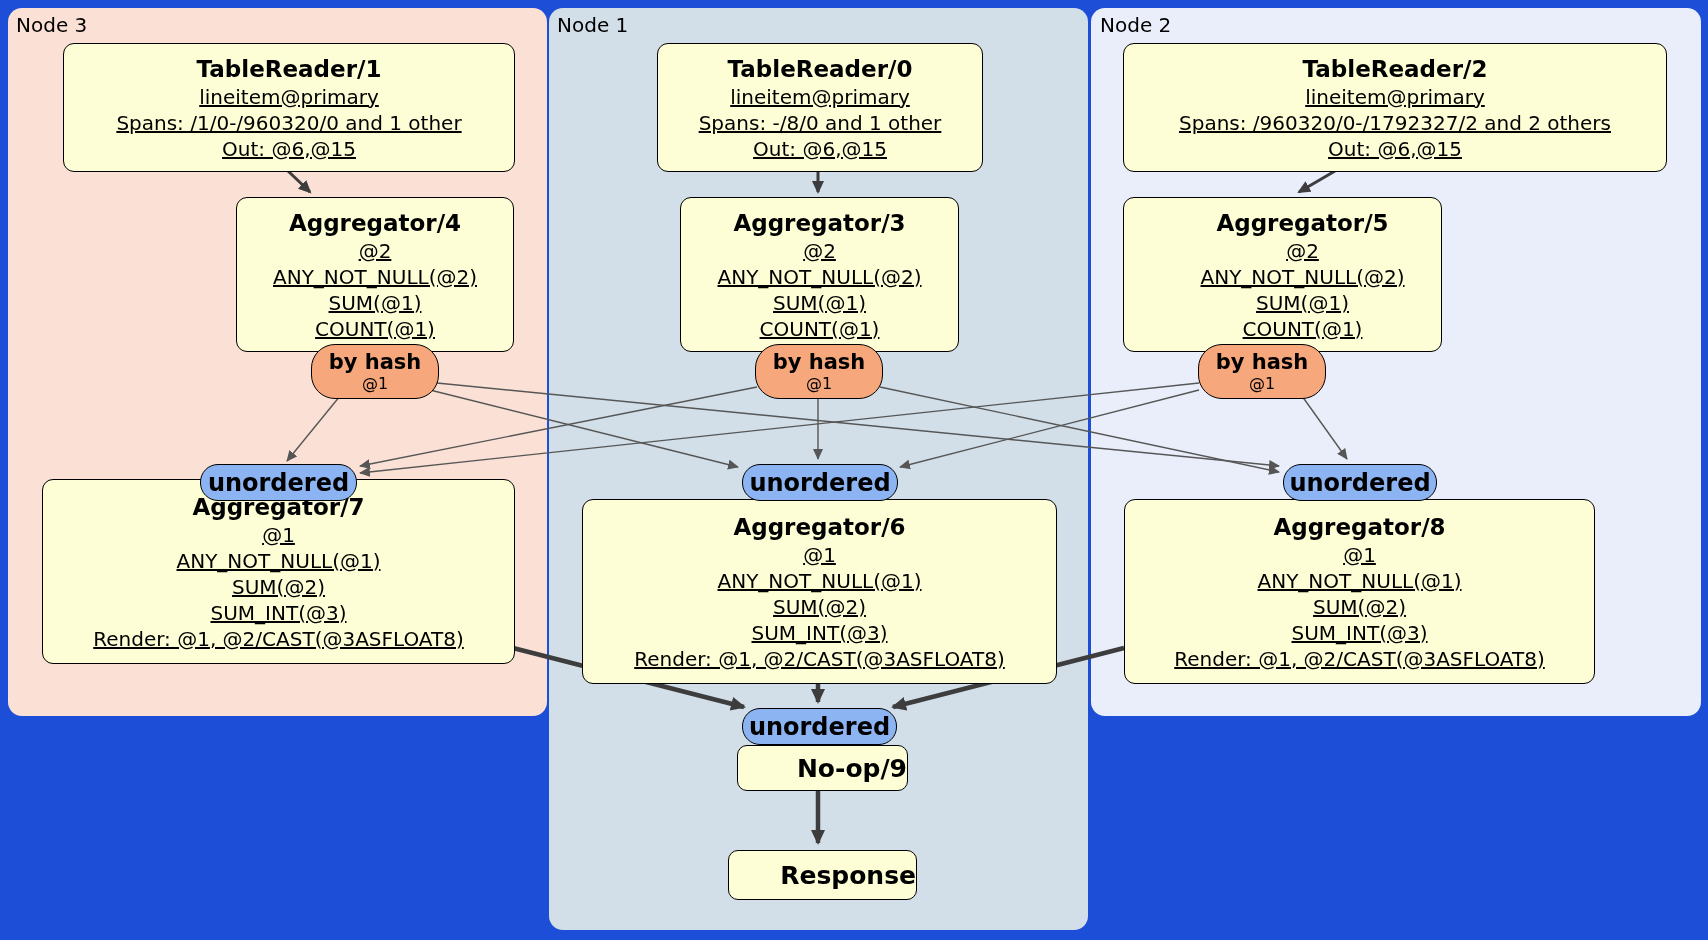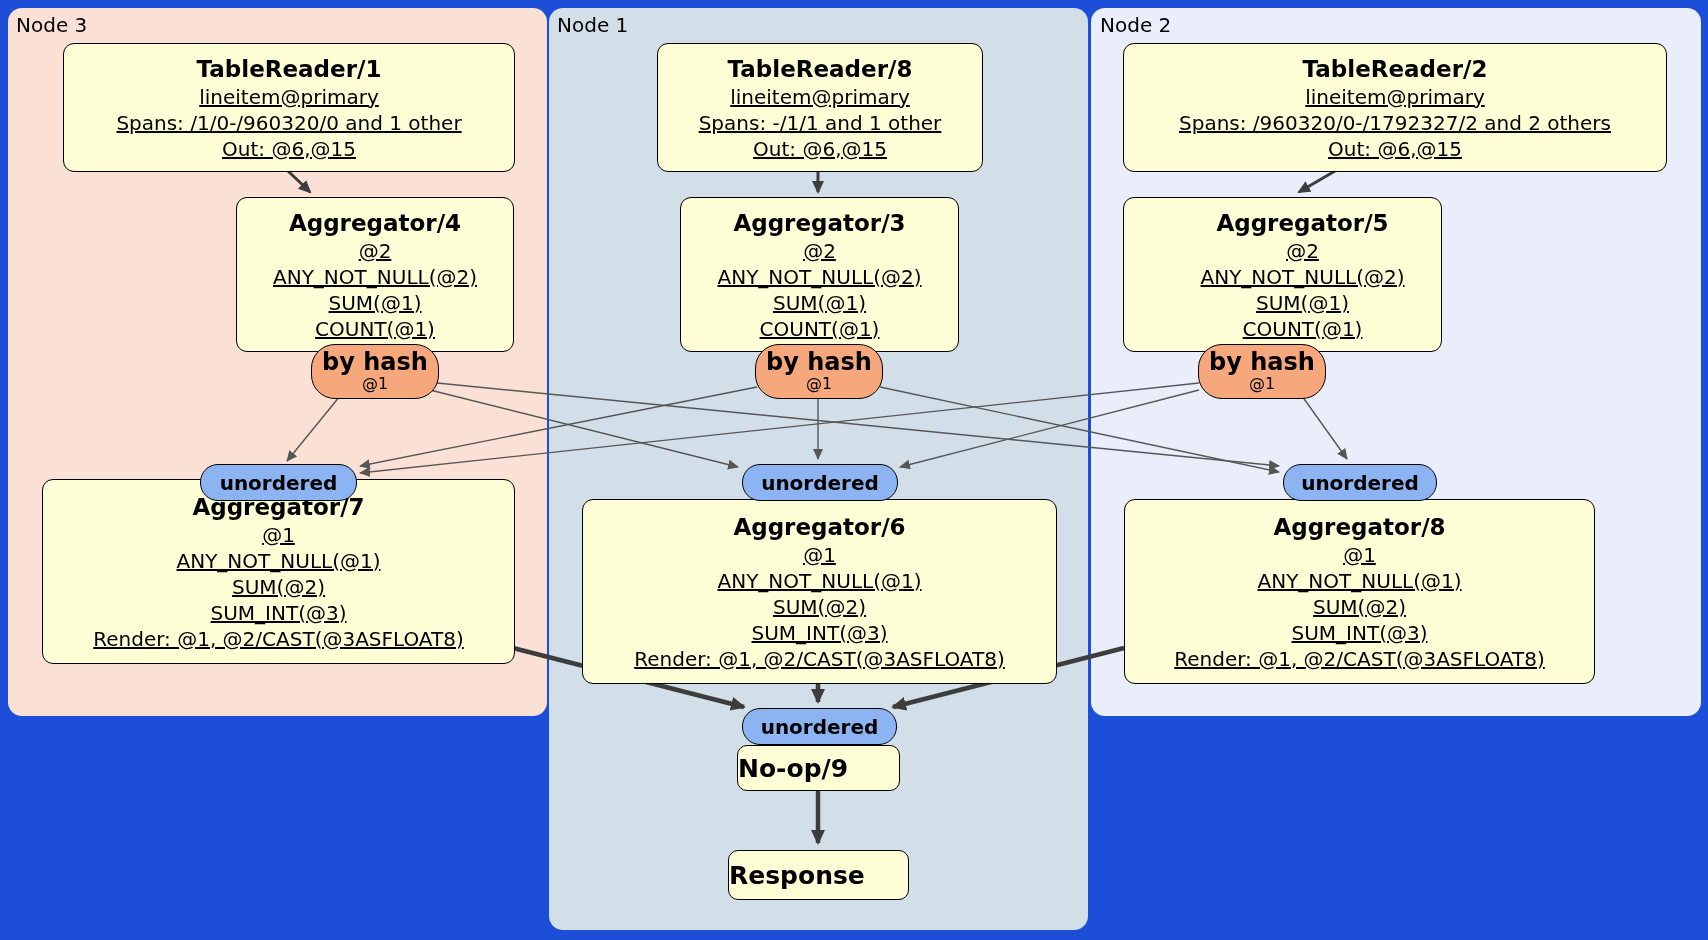--- a/index.html
+++ b/index.html
@@ -11,26 +11,26 @@
   .e-thin{stroke:#565656;stroke-width:1.4;}
   .e-med{stroke:#3d3d3d;stroke-width:3;}
   .e-thick{stroke:#3d3d3d;stroke-width:4.5;}
   .pbox{position:absolute;z-index:3;background:#fdfdd6;border:1.6px solid #000;border-radius:11px;
         display:flex;flex-direction:column;justify-content:center;align-items:center;text-align:center;}
   .ptitle{font-size:23px;font-weight:bold;line-height:30px;white-space:nowrap;}
   .pline{font-size:20px;line-height:26px;white-space:nowrap;text-decoration:underline;}
   .pill{position:absolute;z-index:4;border:1.6px solid #000;
         display:flex;flex-direction:column;justify-content:center;align-items:center;text-align:center;}
   .hash{background:#f7a77c;border-radius:24px;}
-  .hash .hlabel{font-size:24px;font-weight:bold;line-height:23px;text-align:right;}
+  .hash .hlabel{font-size:21px;font-weight:bold;line-height:23px;text-align:right;}
   .hash .hdetail{font-size:16px;line-height:19px;}
   .uno{background:#8db4f2;border-radius:18px;}
-  .uno .ulabel{font-size:20px;font-weight:bold;line-height:22px;}
+  .uno .ulabel{font-size:24px;font-weight:bold;line-height:22px;}
   .endbox{position:absolute;z-index:3;background:#fdfdd6;border:1.6px solid #000;border-radius:10px;
-        display:flex;justify-content:flex-start;align-items:center;}
+        display:flex;justify-content:flex-end;align-items:center;padding-left:8px;}
   .endtitle{font-size:25px;font-weight:bold;white-space:nowrap;}
 </style>
 </head>
 <body>
 
 <div id="canvas">
 
   <div class="region" style="left:8px;top:8px;width:539px;height:708px;background:#fbe1d5;"></div>
   <div class="region" style="left:549px;top:8px;width:539px;height:922px;background:#d2dfe9;"></div>
   <div class="region" style="left:1091px;top:8px;width:610px;height:708px;background:#e9eefa;"></div>
@@ -73,23 +73,23 @@
     <line class="e-thick" x1="818" y1="789" x2="818" y2="843" marker-end="url(#ah-thick)"></line>
   </svg>
 
   <div class="pbox" style="left:63px;top:43px;width:450px;height:127px;">
     <div class="ptitle">TableReader/1</div>
     <div class="pline">lineitem@primary</div>
     <div class="pline">Spans: /1/0-/960320/0 and 1 other</div>
     <div class="pline">Out: @6,@15</div>
   </div>
   <div class="pbox" style="left:657px;top:43px;width:324px;height:127px;">
-    <div class="ptitle">TableReader/8</div>
+    <div class="ptitle">TableReader/0</div>
     <div class="pline">lineitem@primary</div>
-    <div class="pline">Spans: -/1/1 and 1 other</div>
+    <div class="pline">Spans: -/8/0 and 1 other</div>
     <div class="pline">Out: @6,@15</div>
   </div>
   <div class="pbox" style="left:1123px;top:43px;width:542px;height:127px;">
     <div class="ptitle">TableReader/2</div>
     <div class="pline">lineitem@primary</div>
     <div class="pline">Spans: /960320/0-/1792327/2 and 2 others</div>
     <div class="pline">Out: @6,@15</div>
   </div>
 
   <div class="pbox" style="left:236px;top:197px;width:276px;height:153px;">

